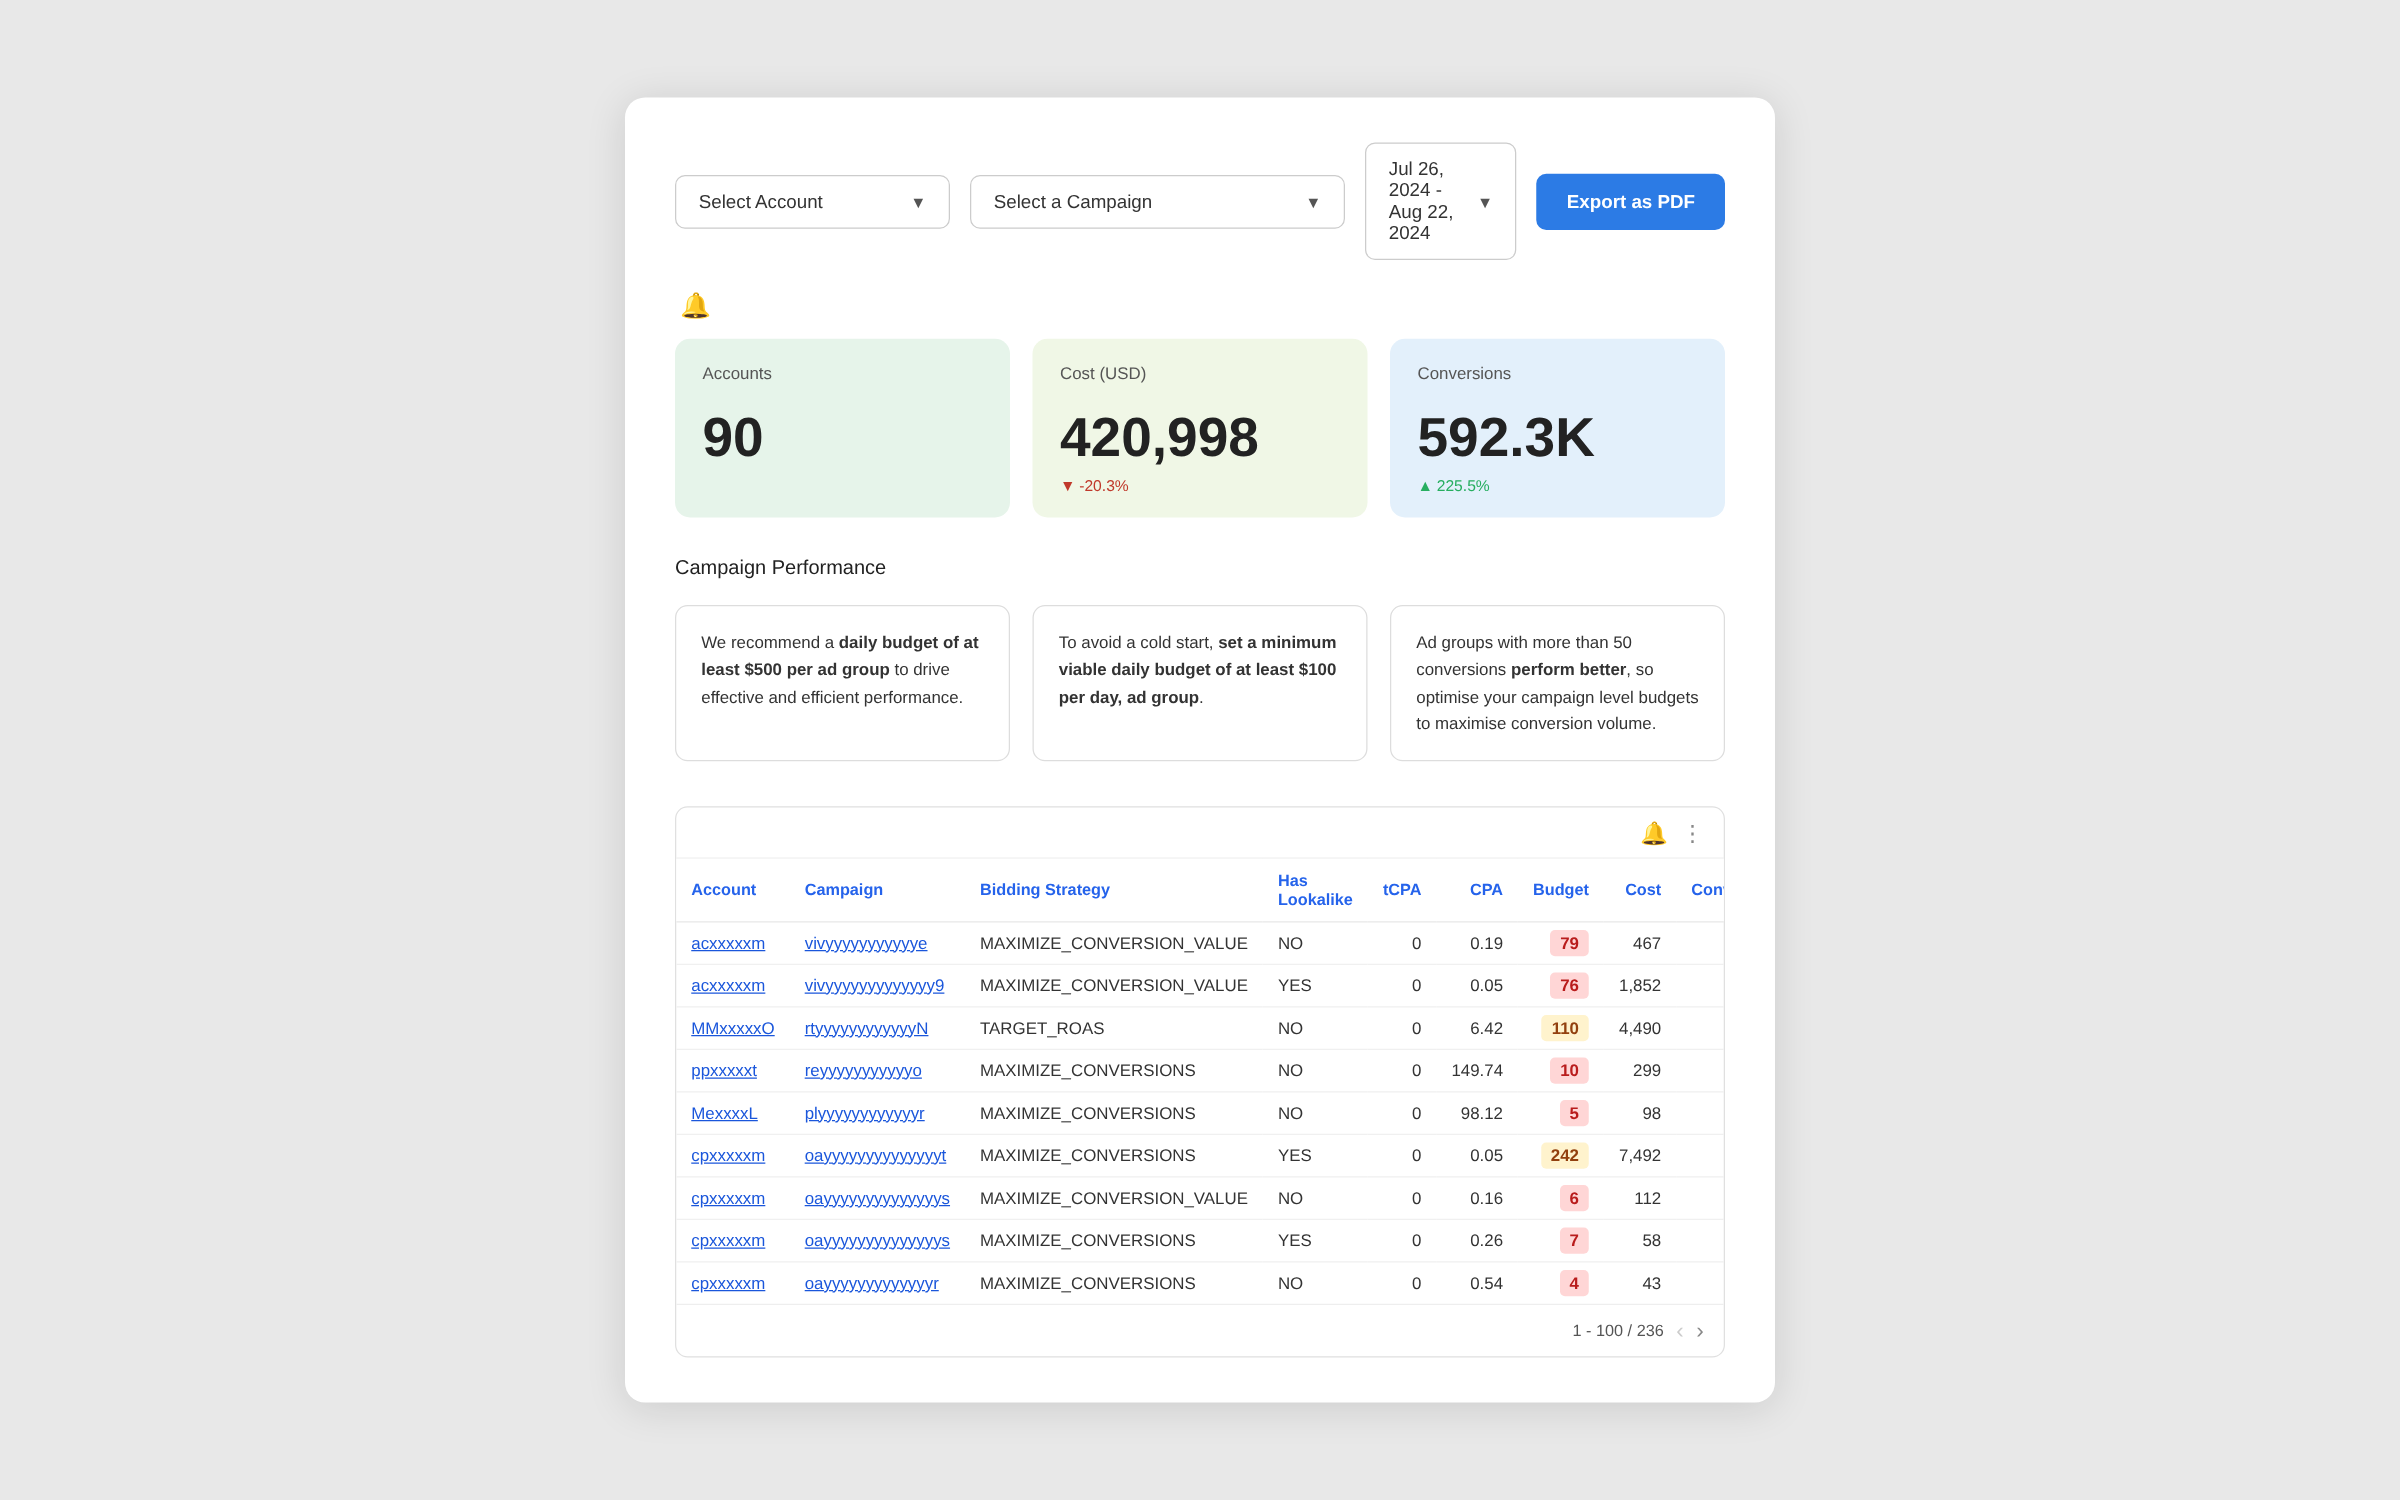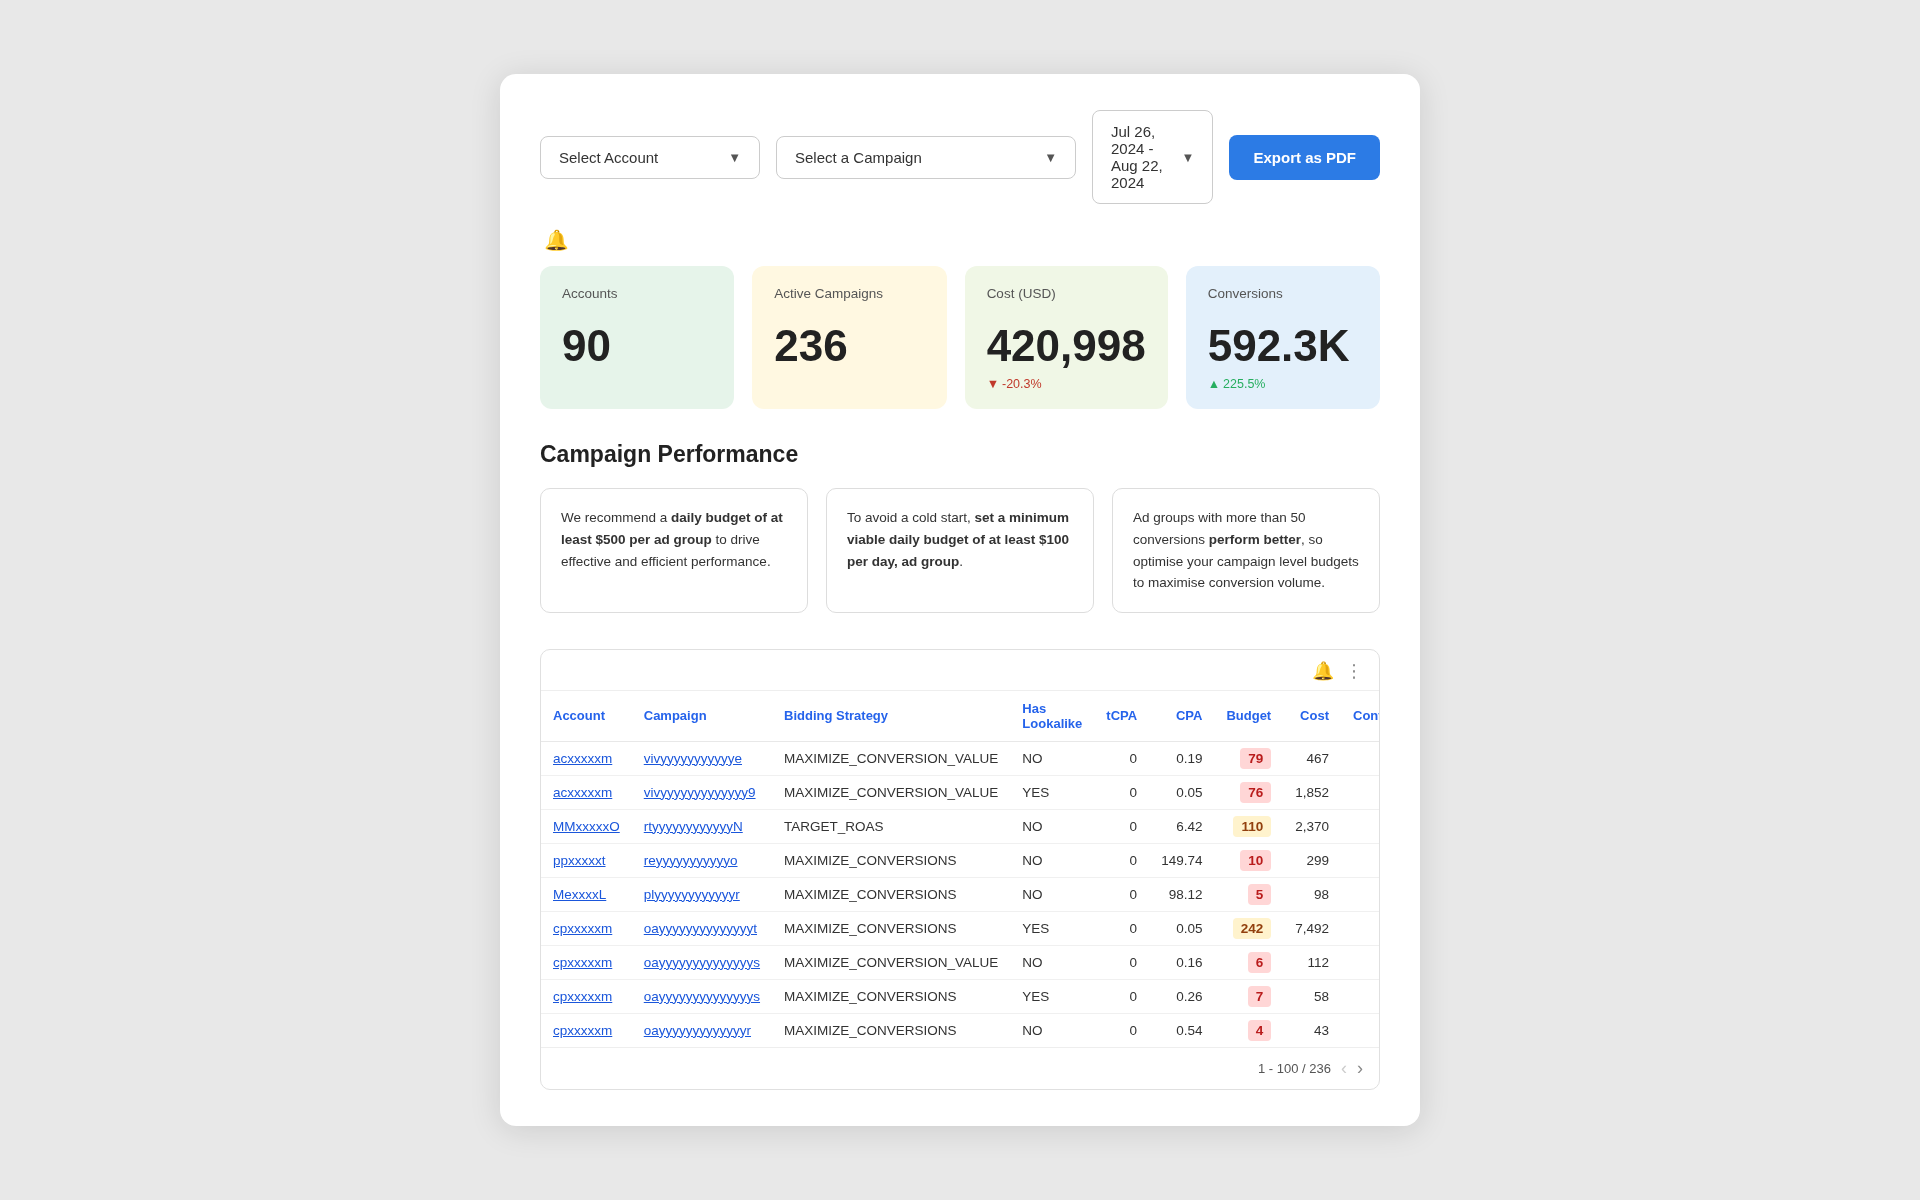--- a/index.html
+++ b/index.html
@@ -93,22 +93,22 @@
       font-size: 12.5px;
       display: flex;
       align-items: center;
       gap: 3px;
       margin-top: 6px;
     }
     .stat-change.down { color: #c0392b; }
     .stat-change.up { color: #27ae60; }
     
     .section-title {
-      font-size: 23px;
-      font-weight: 700;
+      font-size: 16px;
+      font-weight: 400;
       color: #222;
       margin-bottom: 20px;
     }
     
     .reco-row {
       display: flex;
       gap: 18px;
       margin-bottom: 36px;
     }
     .reco-card {
@@ -211,24 +211,20 @@
   </div>
 
   <div class="bell-row">
     <span class="bell-icon">🔔</span>
   </div>
 
   <div class="stats-row">
     <div class="stat-card green">
       <div class="stat-label">Accounts</div>
       <div class="stat-value">90</div>
-    </div>
-    <div class="stat-card yellow">
-      <div class="stat-label">Active Campaigns</div>
-      <div class="stat-value">236</div>
     </div>
     <div class="stat-card lime">
       <div class="stat-label">Cost (USD)</div>
       <div class="stat-value">420,998</div>
       <div class="stat-change down">
         <span>▼</span>
         <span>-20.3%</span>
       </div>
     </div>
     <div class="stat-card blue">
@@ -298,21 +294,21 @@
       <td class="right"><span class="">34,563</span></td>
     </tr>
           <tr>
       <td class="link">MMxxxxxO</td>
       <td class="link">rtyyyyyyyyyyyyN</td>
       <td>TARGET_ROAS</td>
       <td>NO</td>
       <td class="right">0</td>
       <td class="right">6.42</td>
       <td class="right"><span class="budget-cell budget-yellow">110</span></td>
-      <td class="right">2,370</td>
+      <td class="right">4,490</td>
       <td class="right"><span class="">442</span></td>
     </tr>
           <tr>
       <td class="link">ppxxxxxt</td>
       <td class="link">reyyyyyyyyyyyo</td>
       <td>MAXIMIZE_CONVERSIONS</td>
       <td>NO</td>
       <td class="right">0</td>
       <td class="right">149.74</td>
       <td class="right"><span class="budget-cell budget-pink">10</span></td>

